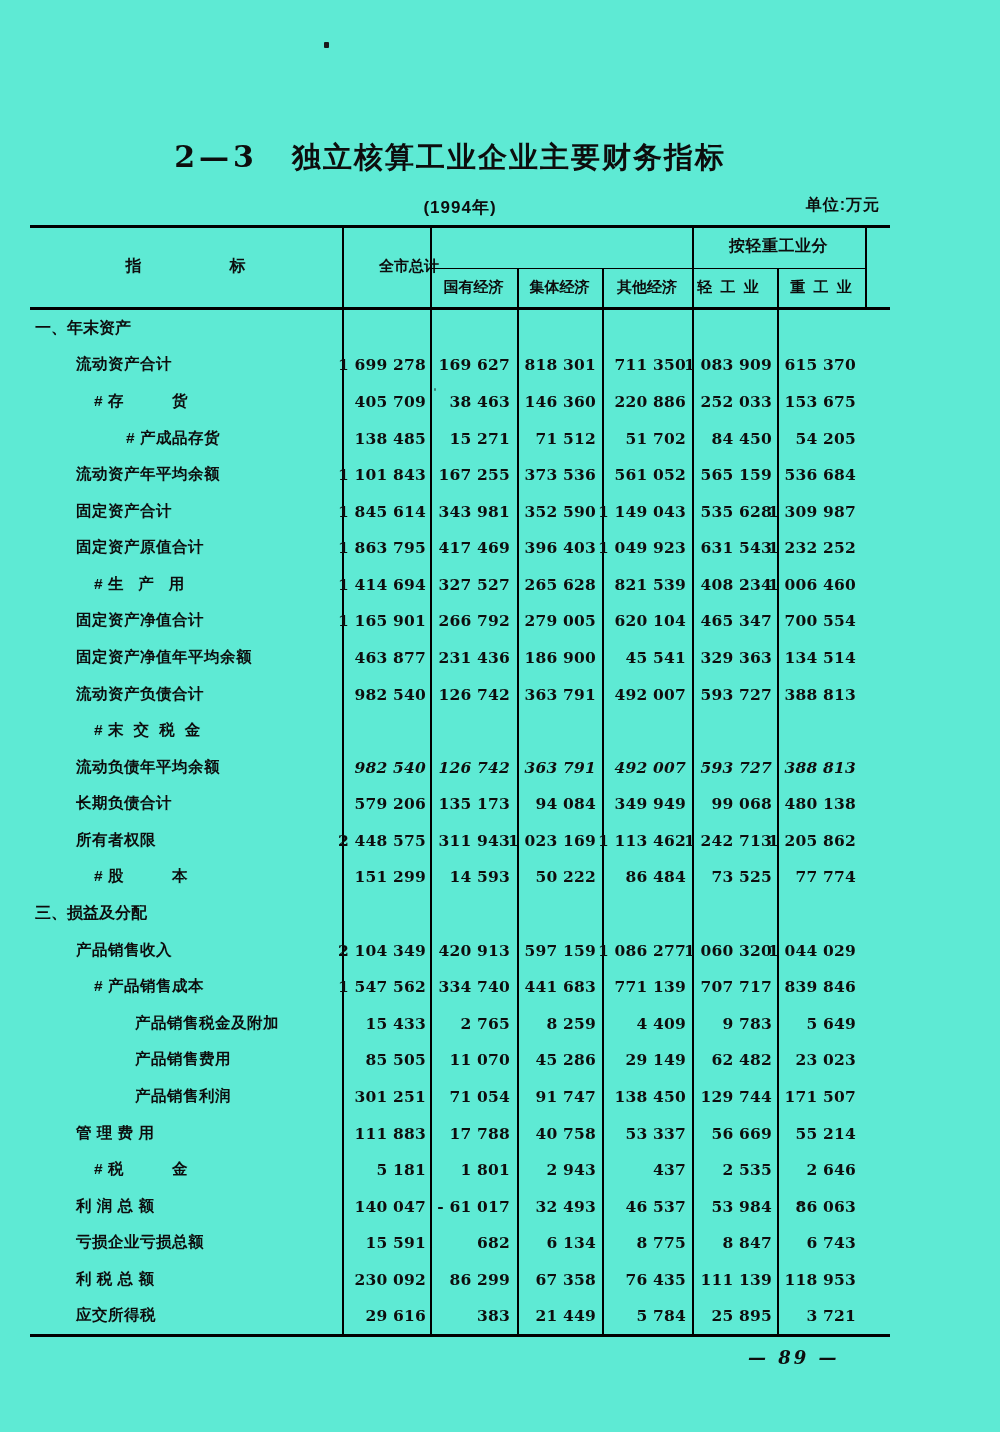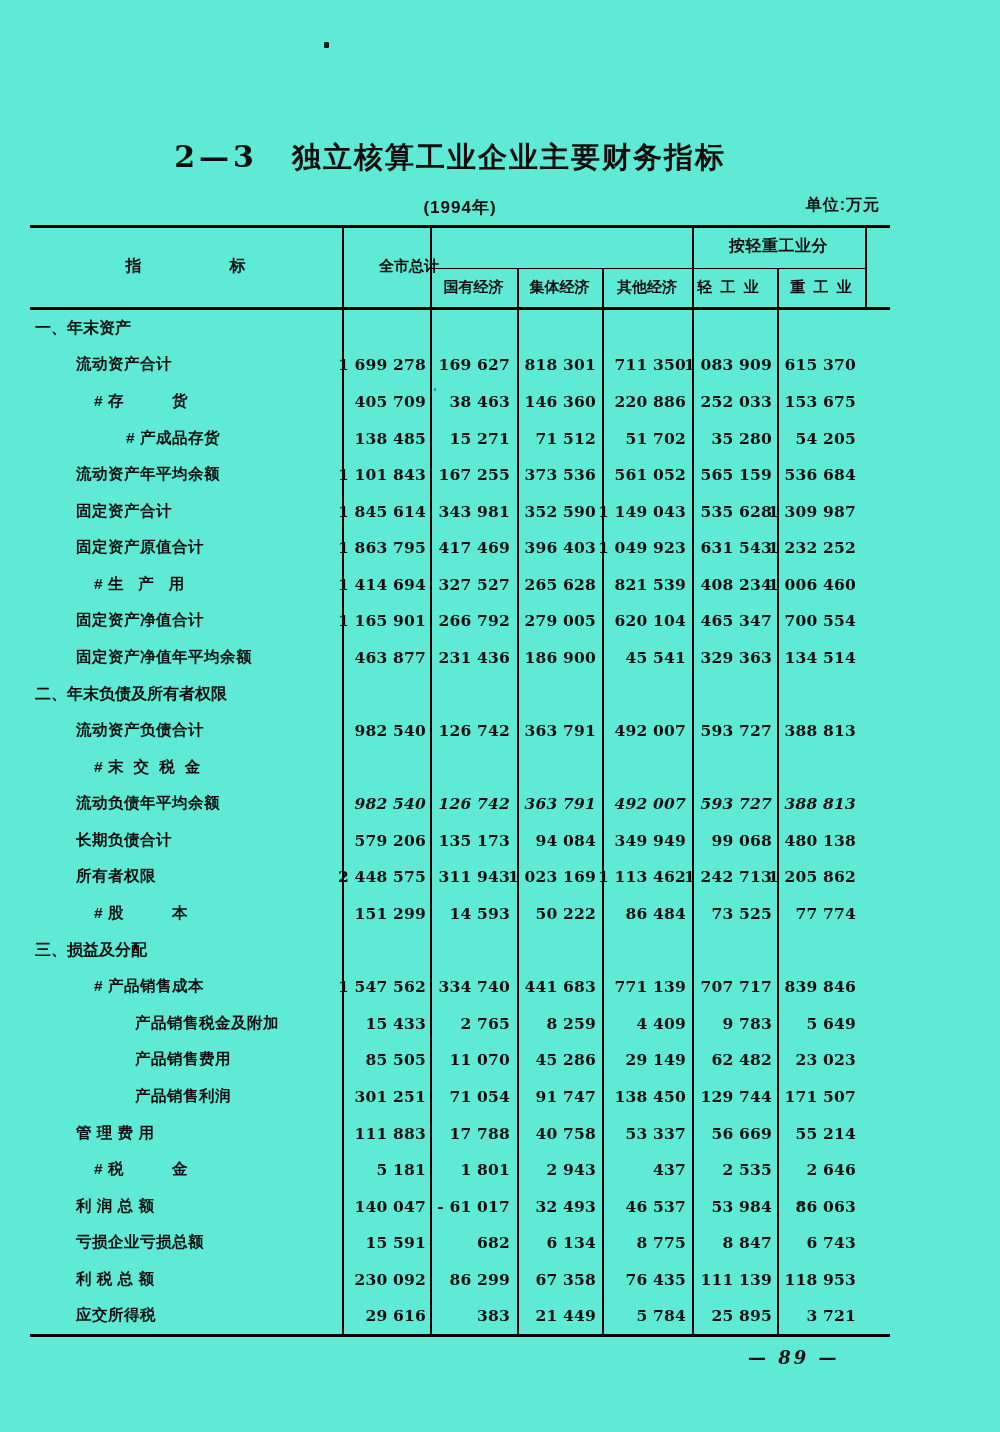--- a/index.html
+++ b/index.html
@@ -170,21 +170,21 @@
     <div class="cell num c5">220 886</div>
     <div class="cell num c6">252 033</div>
     <div class="cell num c7">153 675</div>
   </div>
         <div class="row">
     <div class="cell label indent-3"># 产成品存货</div>
     <div class="cell num c2">138 485</div>
     <div class="cell num c3">15 271</div>
     <div class="cell num c4">71 512</div>
     <div class="cell num c5">51 702</div>
-    <div class="cell num c6">35 280</div>
+    <div class="cell num c6">84 450</div>
     <div class="cell num c7">54 205</div>
   </div>
         <div class="row">
     <div class="cell label indent-1">流动资产年平均余额</div>
     <div class="cell num c2">1 101 843</div>
     <div class="cell num c3">167 255</div>
     <div class="cell num c4">373 536</div>
     <div class="cell num c5">561 052</div>
     <div class="cell num c6">565 159</div>
     <div class="cell num c7">536 684</div>
@@ -226,29 +226,20 @@
     <div class="cell num c7">700 554</div>
   </div>
         <div class="row">
     <div class="cell label indent-1">固定资产净值年平均余额</div>
     <div class="cell num c2">463 877</div>
     <div class="cell num c3">231 436</div>
     <div class="cell num c4">186 900</div>
     <div class="cell num c5">45 541</div>
     <div class="cell num c6">329 363</div>
     <div class="cell num c7">134 514</div>
-  </div>
-        <div class="row section">
-    <div class="cell label indent-0">二、年末负债及所有者权限</div>
-    <div class="cell num c2"></div>
-    <div class="cell num c3"></div>
-    <div class="cell num c4"></div>
-    <div class="cell num c5"></div>
-    <div class="cell num c6"></div>
-    <div class="cell num c7"></div>
   </div>
         <div class="row">
     <div class="cell label indent-1">流动资产负债合计</div>
     <div class="cell num c2">982 540</div>
     <div class="cell num c3">126 742</div>
     <div class="cell num c4">363 791</div>
     <div class="cell num c5">492 007</div>
     <div class="cell num c6">593 727</div>
     <div class="cell num c7">388 813</div>
   </div>
@@ -300,20 +291,29 @@
         <div class="row section">
     <div class="cell label indent-0">三、损益及分配</div>
     <div class="cell num c2"></div>
     <div class="cell num c3"></div>
     <div class="cell num c4"></div>
     <div class="cell num c5"></div>
     <div class="cell num c6"></div>
     <div class="cell num c7"></div>
   </div>
         <div class="row">
+    <div class="cell label indent-1">产品销售收入</div>
+    <div class="cell num c2">2 104 349</div>
+    <div class="cell num c3">420 913</div>
+    <div class="cell num c4">597 159</div>
+    <div class="cell num c5">1 086 277</div>
+    <div class="cell num c6">1 060 320</div>
+    <div class="cell num c7">1 044 029</div>
+  </div>
+        <div class="row">
     <div class="cell label indent-2"># 产品销售成本</div>
     <div class="cell num c2">1 547 562</div>
     <div class="cell num c3">334 740</div>
     <div class="cell num c4">441 683</div>
     <div class="cell num c5">771 139</div>
     <div class="cell num c6">707 717</div>
     <div class="cell num c7">839 846</div>
   </div>
         <div class="row">
     <div class="cell label indent-4">产品销售税金及附加</div>

